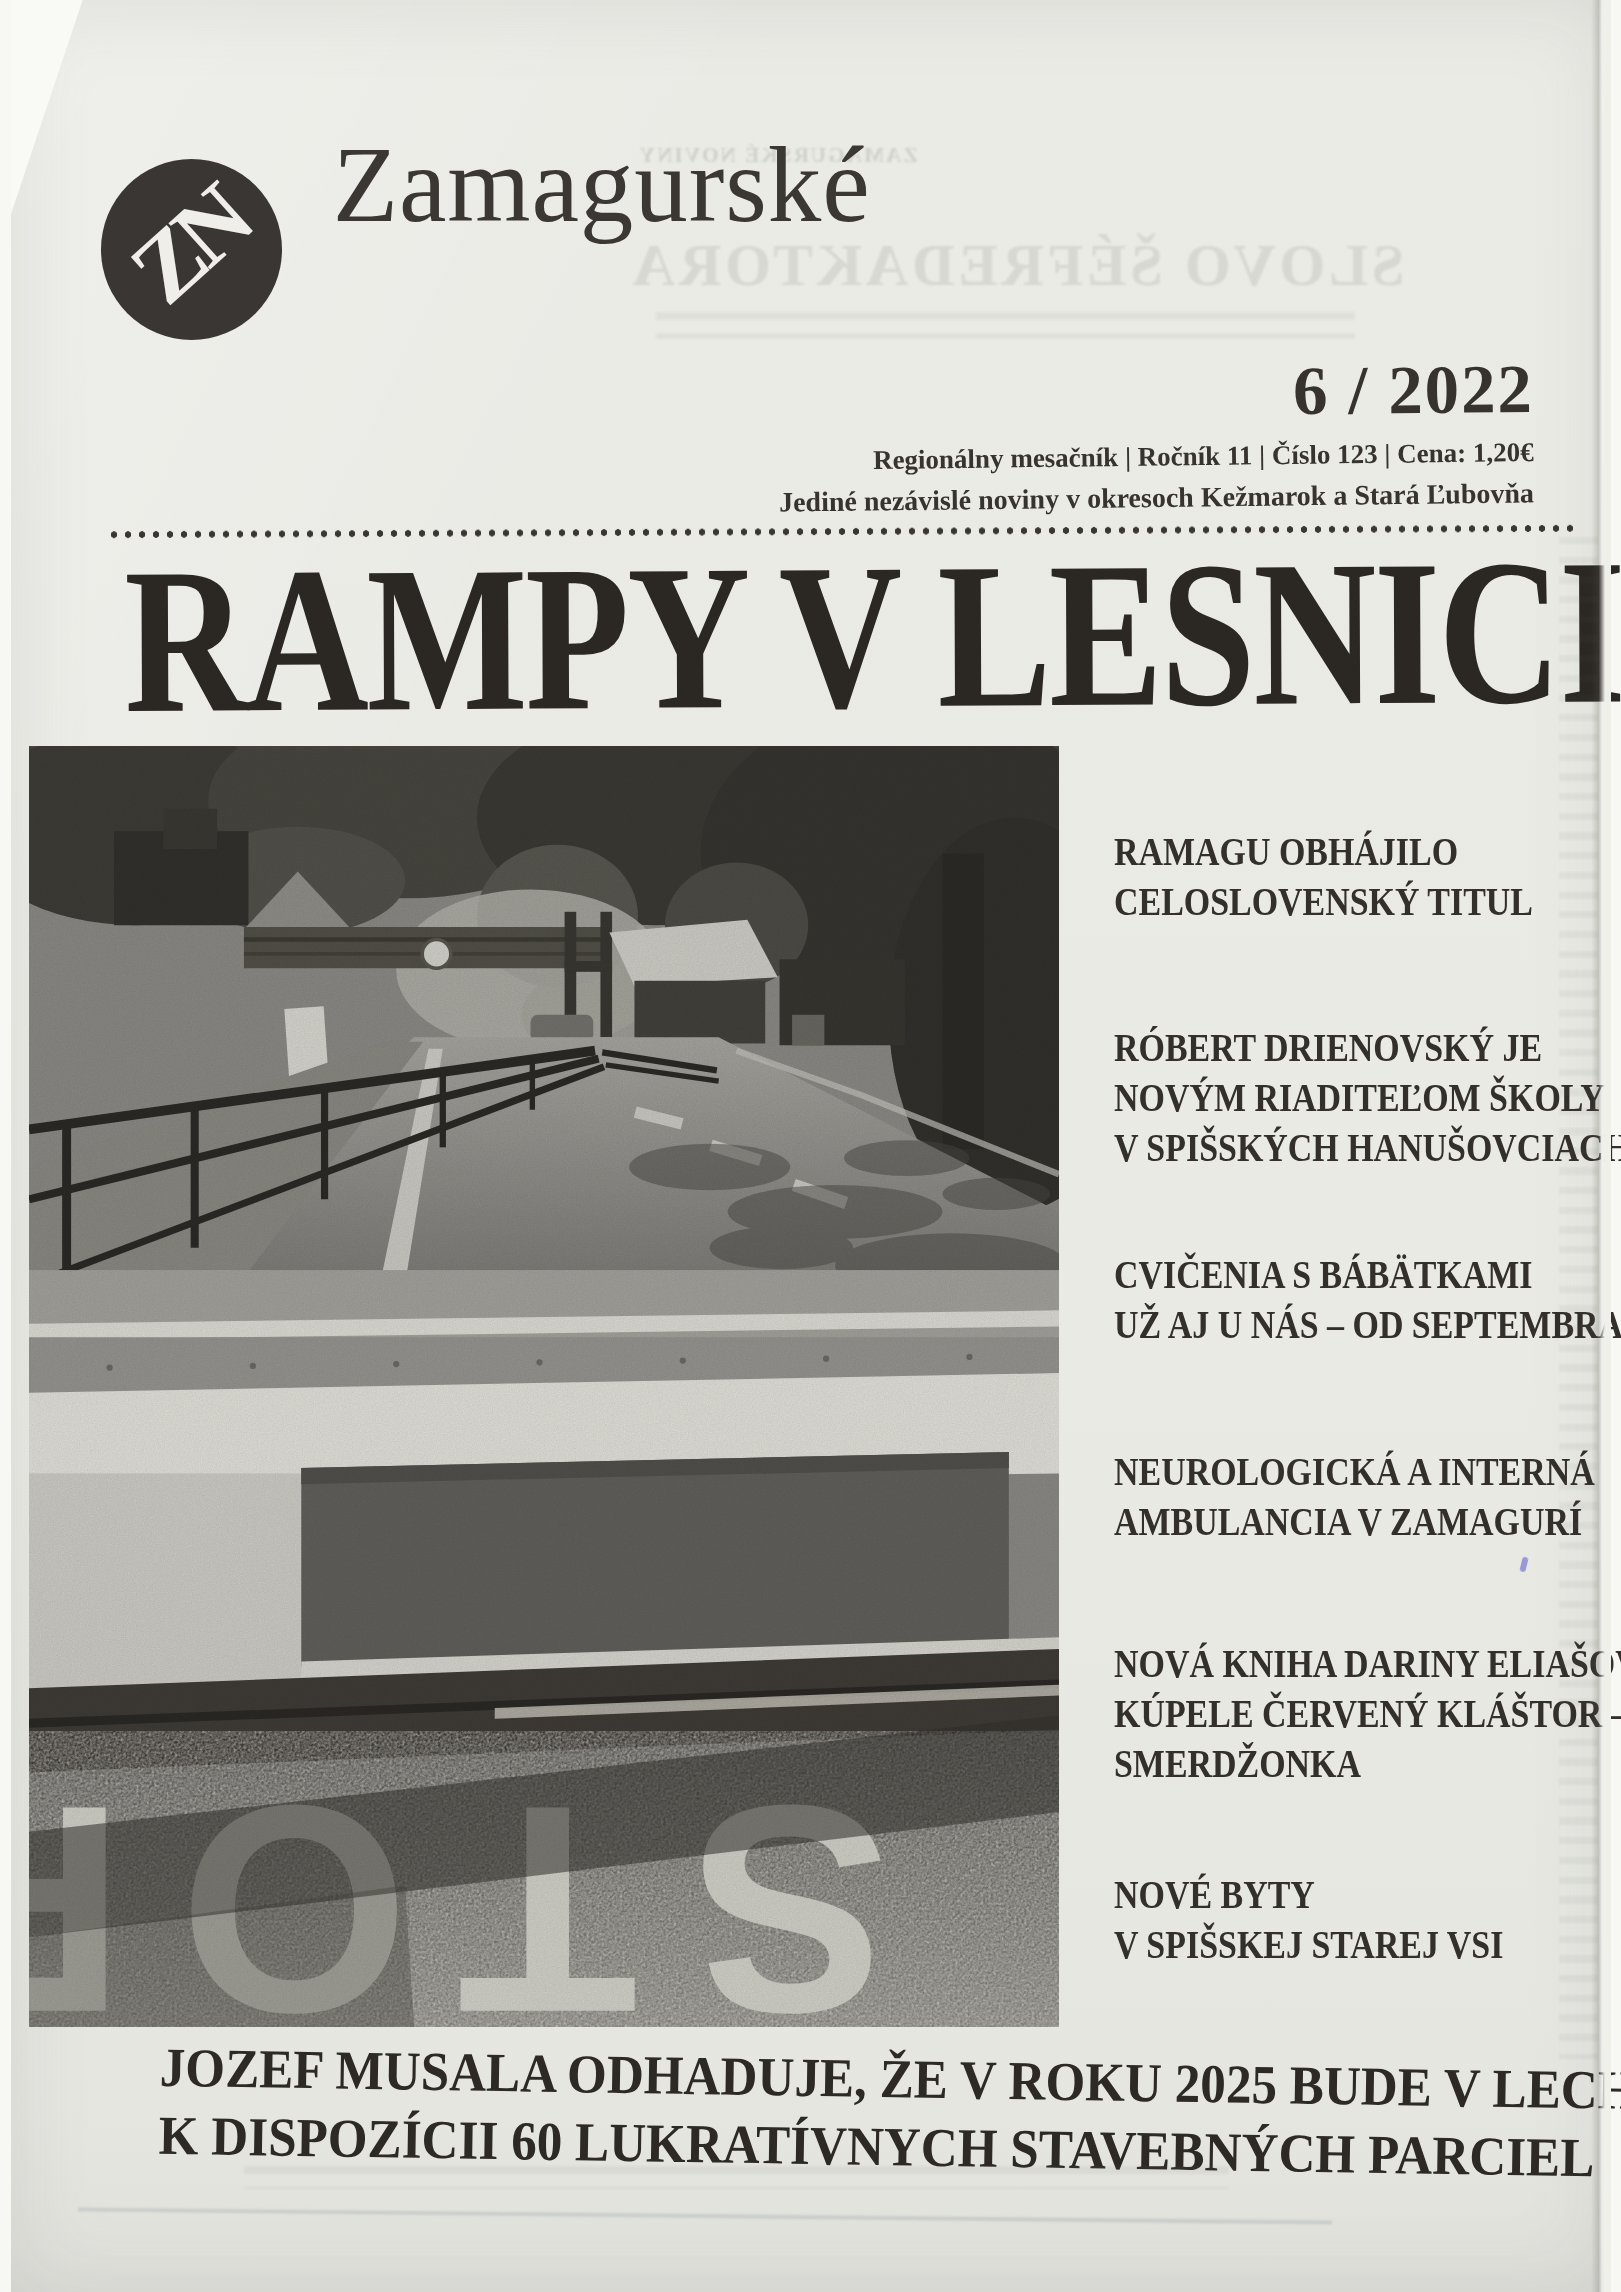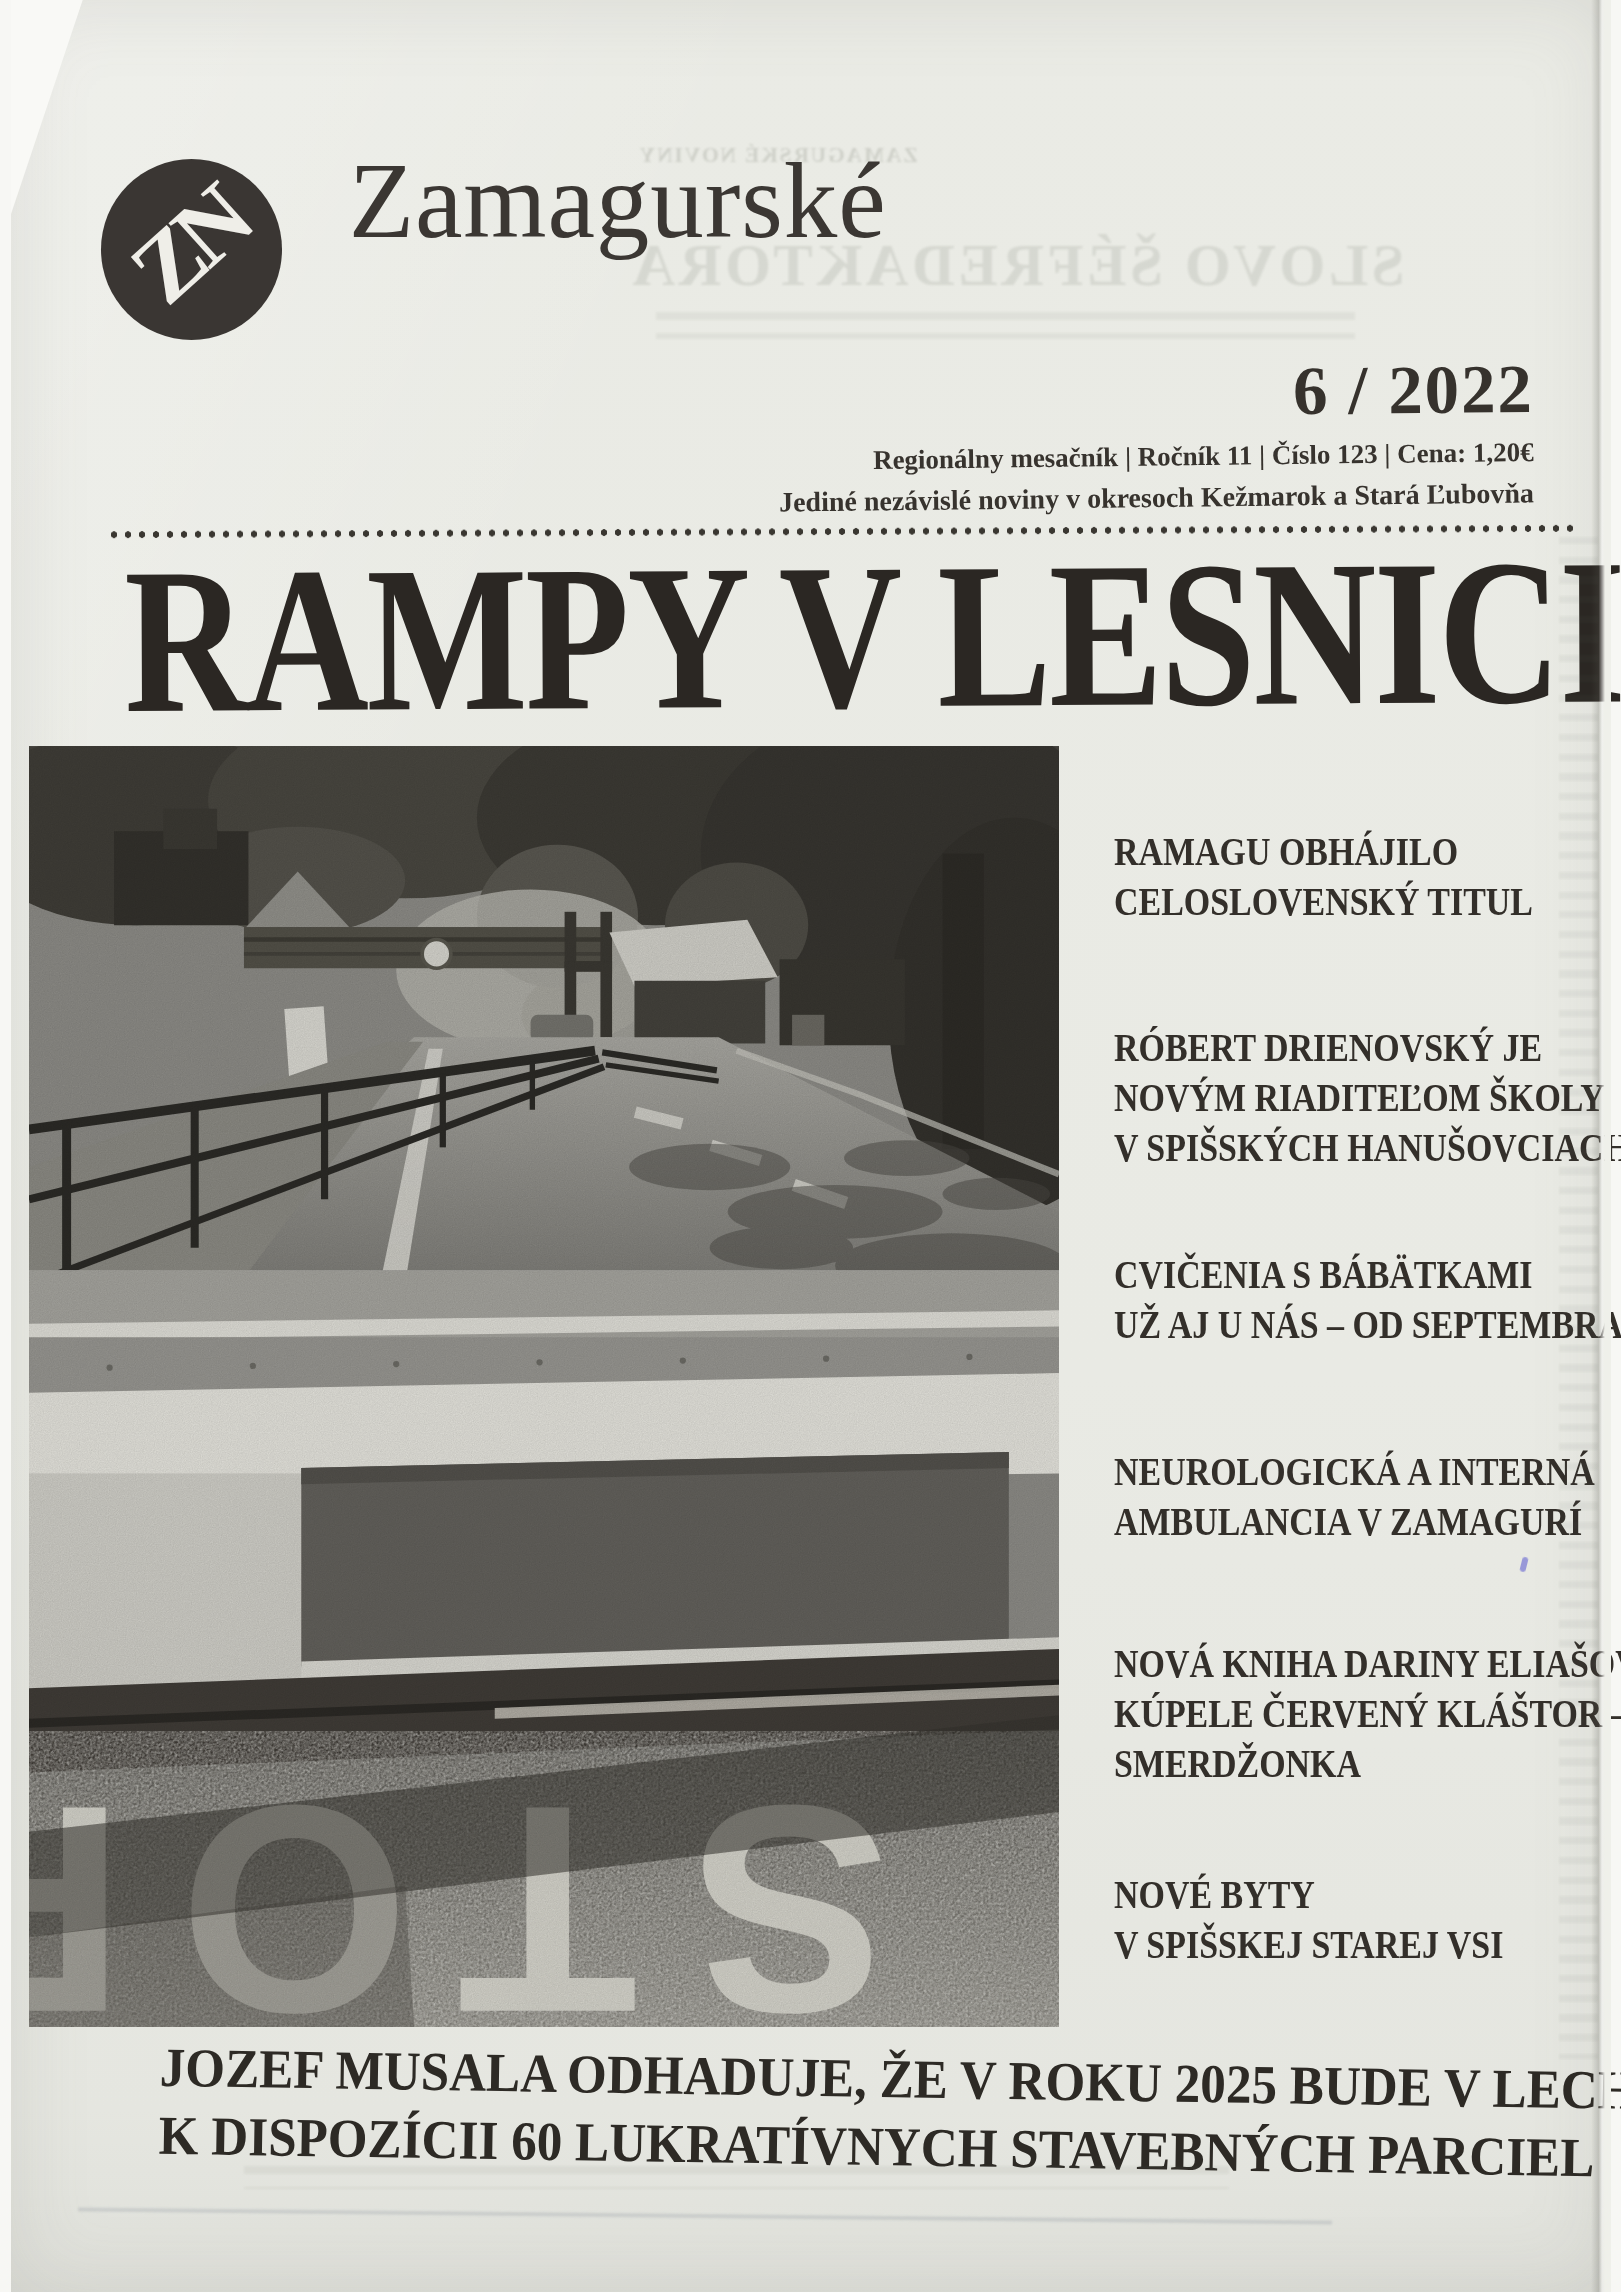--- a/index.html
+++ b/index.html
@@ -18,21 +18,21 @@
   
   .logo{
     position:absolute;left:90px;top:159px;width:181px;height:181px;border-radius:50%;
     background:#3a3633;display:flex;align-items:center;justify-content:center;
   }
   .logo span{
     font-weight:bold;font-size:95px;color:#efeee8;letter-spacing:-7.2px;
     transform:rotate(-42deg) translate(1.8px,-3.6px);line-height:1;
   }
   .title{
-    position:absolute;left:322px;top:134px;margin:16px;font-weight:normal;
+    position:absolute;left:322px;top:134px;margin:0;font-weight:normal;
     font-size:107px;line-height:.97;color:#3b3733;letter-spacing:0.9px;
   }
   .title span{display:block;}
   .issue{
     position:absolute;right:77px;top:351px;font-weight:bold;font-size:69px;
     color:#36322d;transform:rotate(-.5deg);letter-spacing:1.8px;
   }
   .meta{position:absolute;right:77px;text-align:right;color:#37332e;font-weight:bold;transform:rotate(-.7deg);}
   .meta1{top:441px;font-size:27px;}
   .meta2{top:482px;font-size:28px;}

